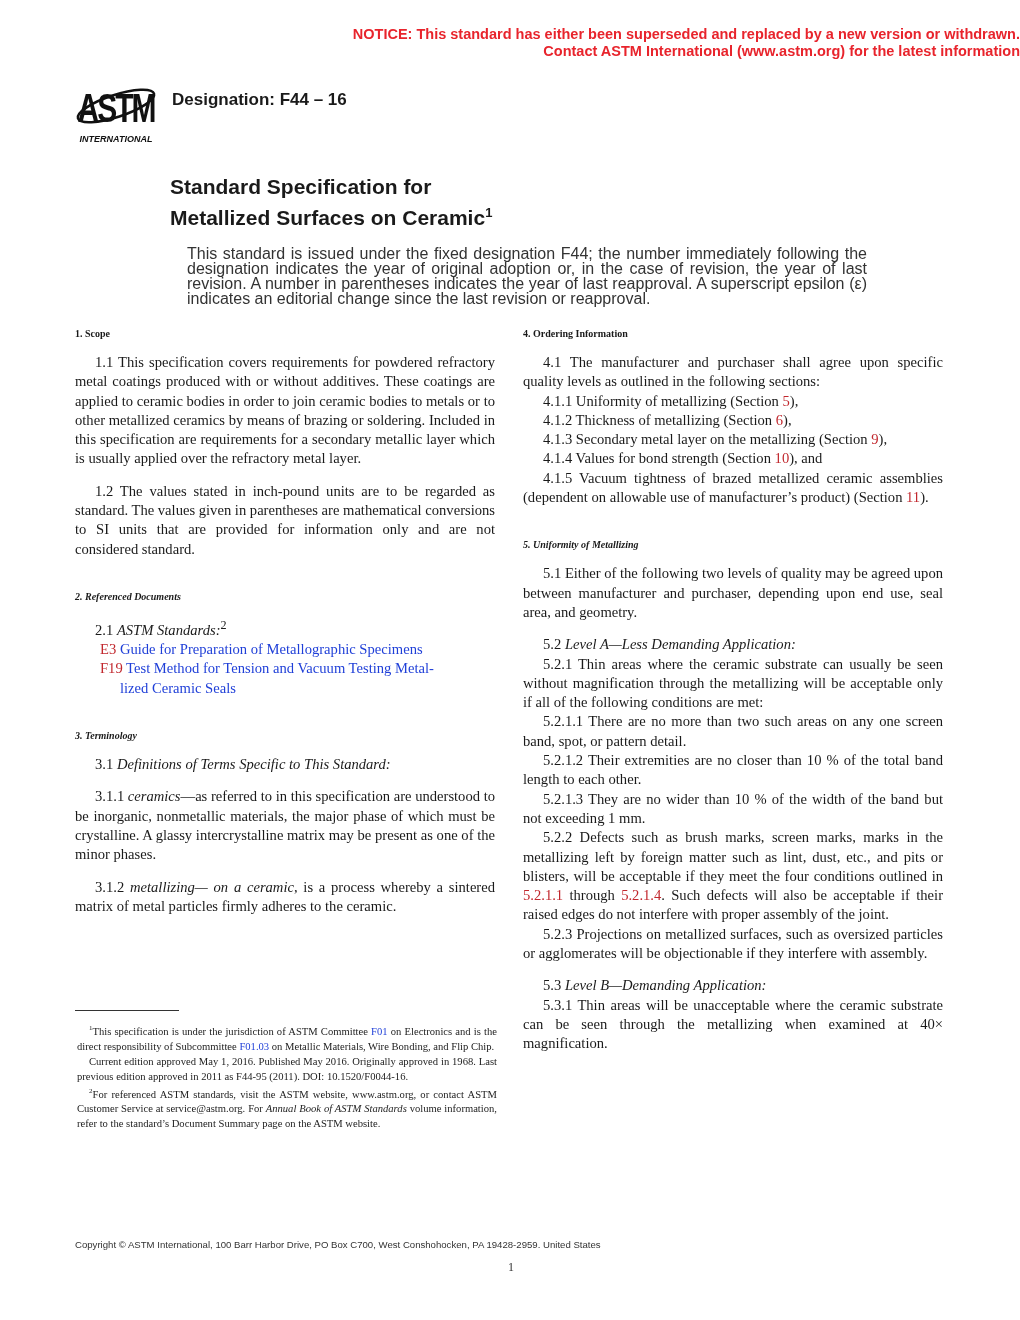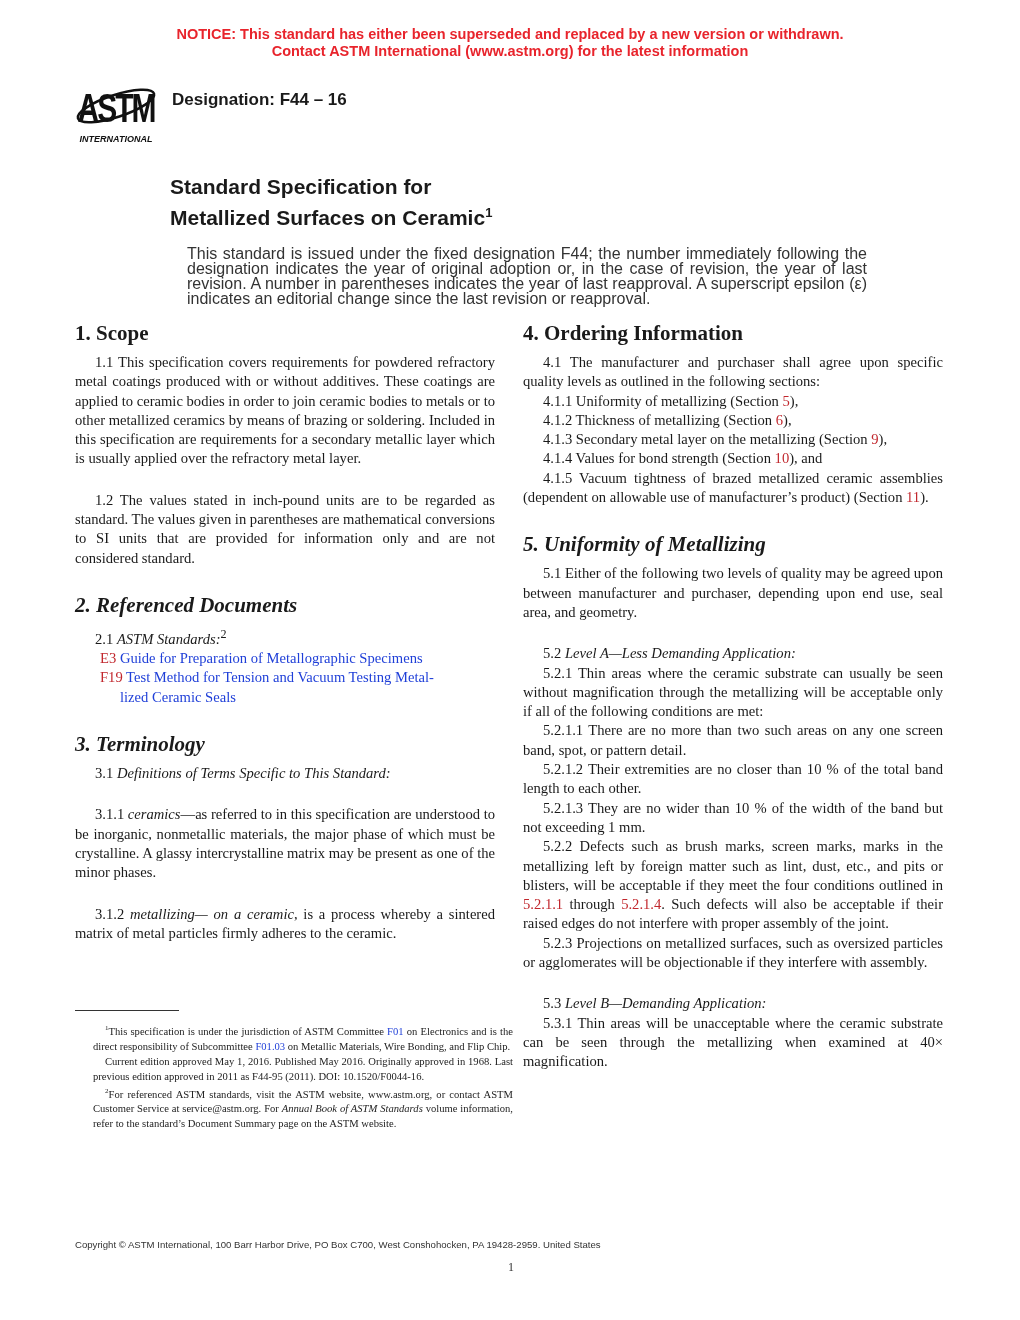--- a/index.html
+++ b/index.html
@@ -1,46 +1,46 @@
 <!DOCTYPE html>
 <html><head>
 <meta charset="utf-8">
 <style>
   html, body { margin: 0; padding: 0; background: #ffffff; }
   body { width: 1020px; height: 1320px; position: relative; overflow: hidden; color: #1a1a1a; }
   .serif { font-family: "Liberation Serif", "DejaVu Serif", serif; }
   .sans { font-family: "Liberation Sans", "DejaVu Sans", sans-serif; }
 
-  .notice { position: absolute; top: 26px; left: 0; width: 1020px; text-align: center;
+  .notice { position: absolute; top: 26px; left: 0; width: 1020px; text-align: right;
             color: #e8242c; font-weight: bold; font-size: 14.5px; line-height: 17px; }
 
   .logo { position: absolute; left: 70px; top: 76px; width: 92px; height: 68px; }
   .designation { position: absolute; left: 172px; top: 90px; font-size: 17px; font-weight: bold; color: #1a1a1a; }
 
   .title { position: absolute; left: 170px; top: 174px; font-size: 21px; font-weight: bold; line-height: 26px; color: #1a1a1a; }
   .title sup { font-size: 13px; }
 
   .issued { position: absolute; left: 187px; top: 246px; width: 680px; font-size: 16px; line-height: 15px;
             color: #333; text-align: justify; }
 
   .col { position: absolute; top: 324px; width: 420px; font-size: 14.6px; line-height: 19.3px; }
   .col-left { left: 75px; }
   .col-right { left: 523px; }
 
-  h2 { font-size: 21px; font-weight: bold; margin: 0 0 10px 0; line-height: 19px; }
+  h2 { font-size: 10px; font-weight: bold; margin: 0 0 10px 0; line-height: 19px; }
   p { margin: 0; text-align: justify; text-indent: 20px; }
-  p.gap { margin-top: 22px; }
+  p.gap { margin-top: 13px; }
   .sec-gap { margin-top: 28px; font-style: italic; }
   .red { color: #c1272d; }
   .blue { color: #1f3fd8; }
   .refline { text-align: left; text-indent: 0; padding-left: 25px; margin: 0; }
   .refline .cont { display: block; padding-left: 20px; }
 
   .fn-rule { position: absolute; left: 75px; top: 1010px; width: 104px; border-top: 1px solid #333; }
-  .footnotes { position: absolute; left: 93px; top: 1021px; width: 420px; font-size: 10.6px; line-height: 15px; color: #222; }
+  .footnotes { position: absolute; left: 77px; top: 1021px; width: 420px; font-size: 10.6px; line-height: 15px; color: #222; }
   .footnotes p { text-indent: 12px; }
   .footnotes sup { font-size: 7px; }
 
   .copyright { position: absolute; left: 75px; top: 1239px; font-size: 9.6px; color: #333; }
   .pagenum { position: absolute; left: 508px; top: 1260px; font-size: 12px; color: #333; }
   i { font-style: italic; }
 </style>
 </head>
 <body>
 

